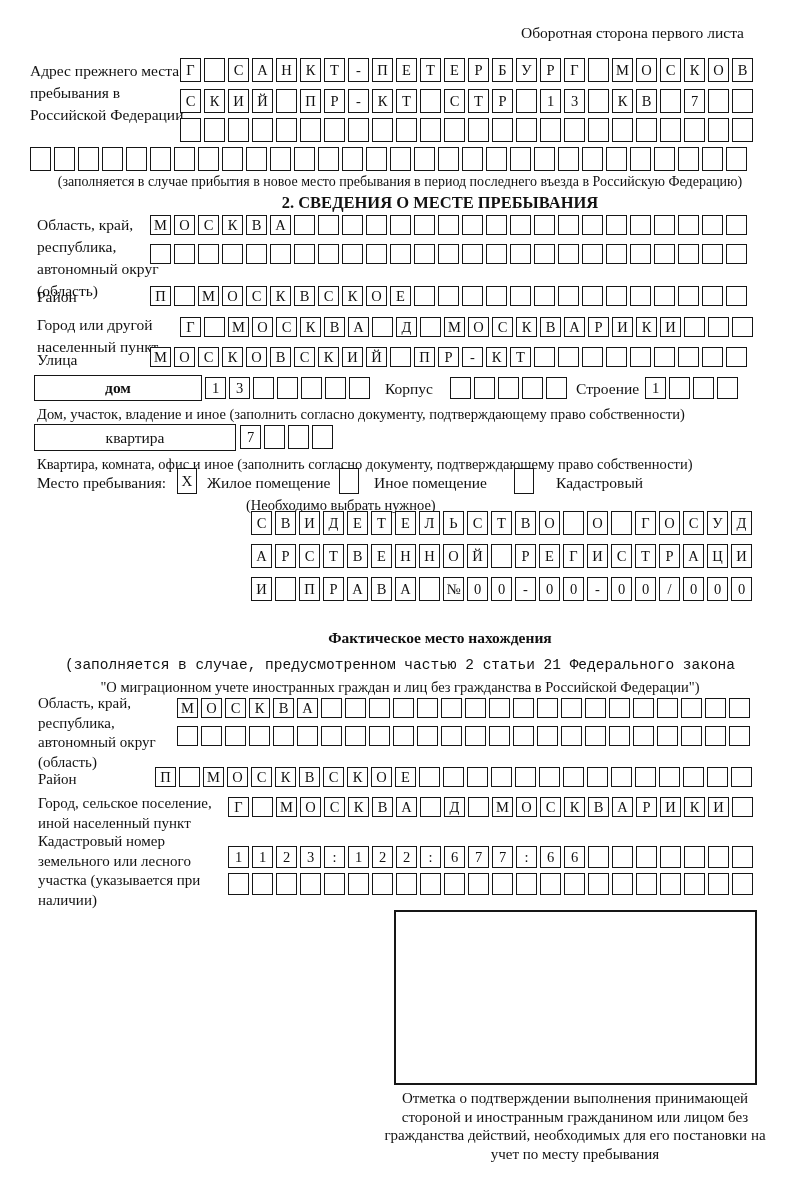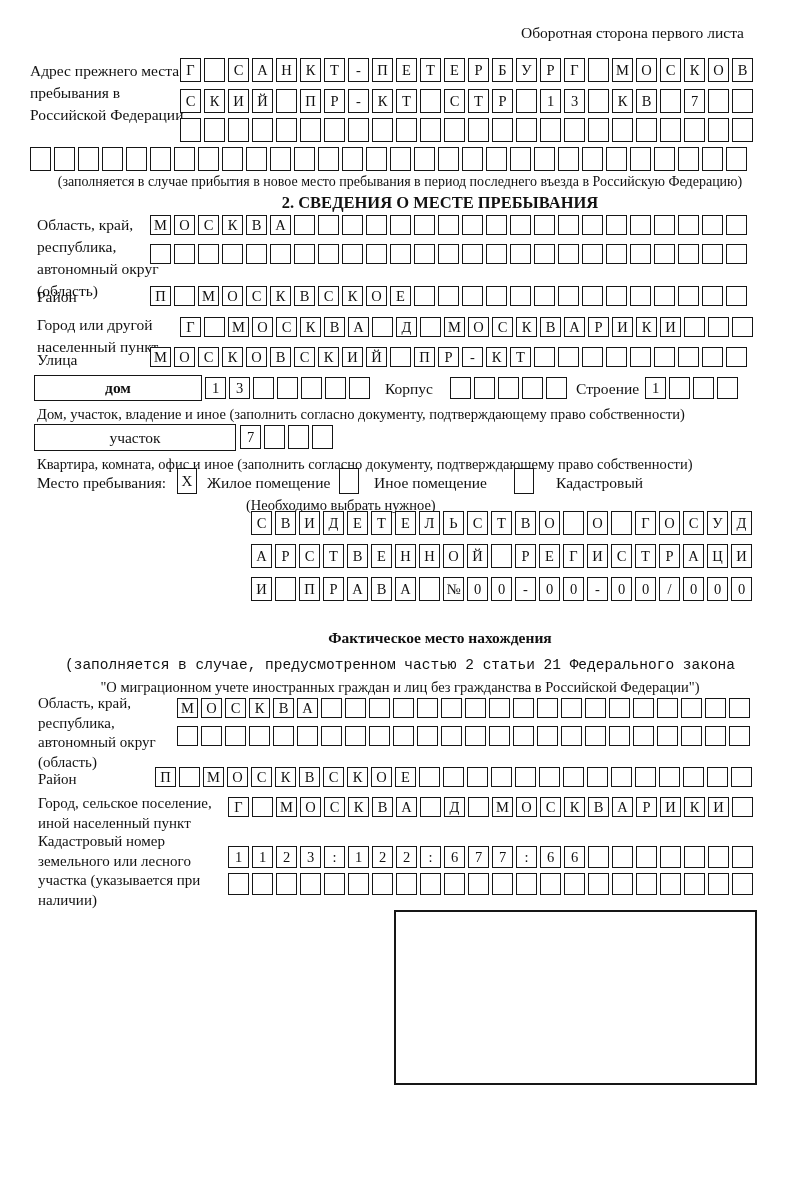--- a/index.html
+++ b/index.html
@@ -311,21 +311,21 @@
   <div class="abs lbl" style="left:576px;top:378px;">Строение</div>
   <div class="abs cellrow h22" style="left:645px;top:377px;">
       <span class="cell">1</span>
       <span class="cell"></span>
       <span class="cell"></span>
       <span class="cell"></span>
     </div>
   <div class="abs" style="left:37px;top:406px;font-size:14.5px;">Дом, участок, владение и иное (заполнить согласно документу, подтверждающему право собственности)</div>
 
   <div class="abs bigbox" style="left:34px;top:424px;width:202px;height:27px;">
-      <span>участок</span>
+      <span>квартира</span>
     </div>
   <div class="abs cellrow" style="left:240px;top:425px;">
       <span class="cell">7</span>
       <span class="cell"></span>
       <span class="cell"></span>
       <span class="cell"></span>
     </div>
   <div class="abs" style="left:37px;top:456px;font-size:14.5px;">Квартира, комната, офис и иное (заполнить согласно документу, подтверждающему право собственности)</div>
 
   <div class="abs lbl" style="left:37px;top:472px;">Место пребывания:</div>
@@ -564,14 +564,15 @@
       <span class="cell"></span>
       <span class="cell"></span>
       <span class="cell"></span>
       <span class="cell"></span>
       <span class="cell"></span>
       <span class="cell"></span>
       <span class="cell"></span>
     </div>
 
   <div class="abs stamp" style="left:394px;top:910px;width:363px;height:175px;"></div>
+  <div class="abs cap" style="left:380px;top:1089px;width:390px;">Отметка о подтверждении выполнения принимающей стороной и иностранным гражданином или лицом без гражданства действий, необходимых для его постановки на учет по месту пребывания</div>
 
 </div>
 
 </body></html>

